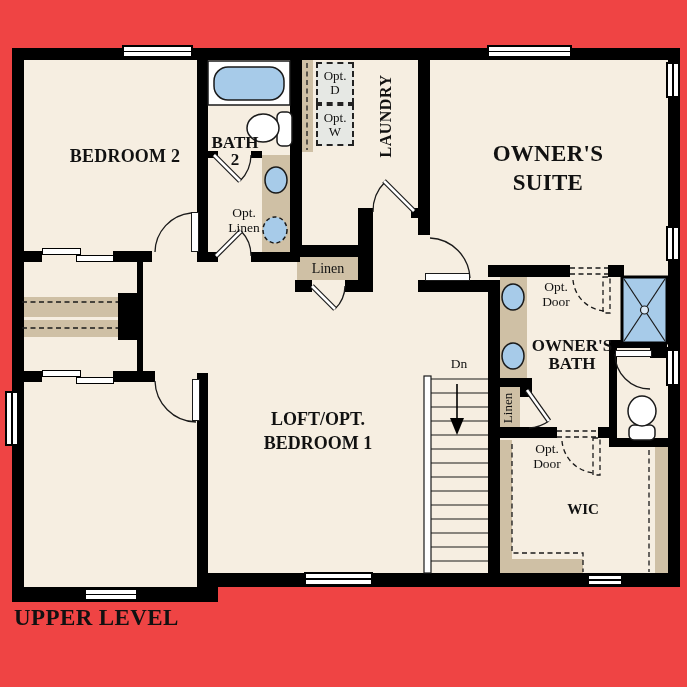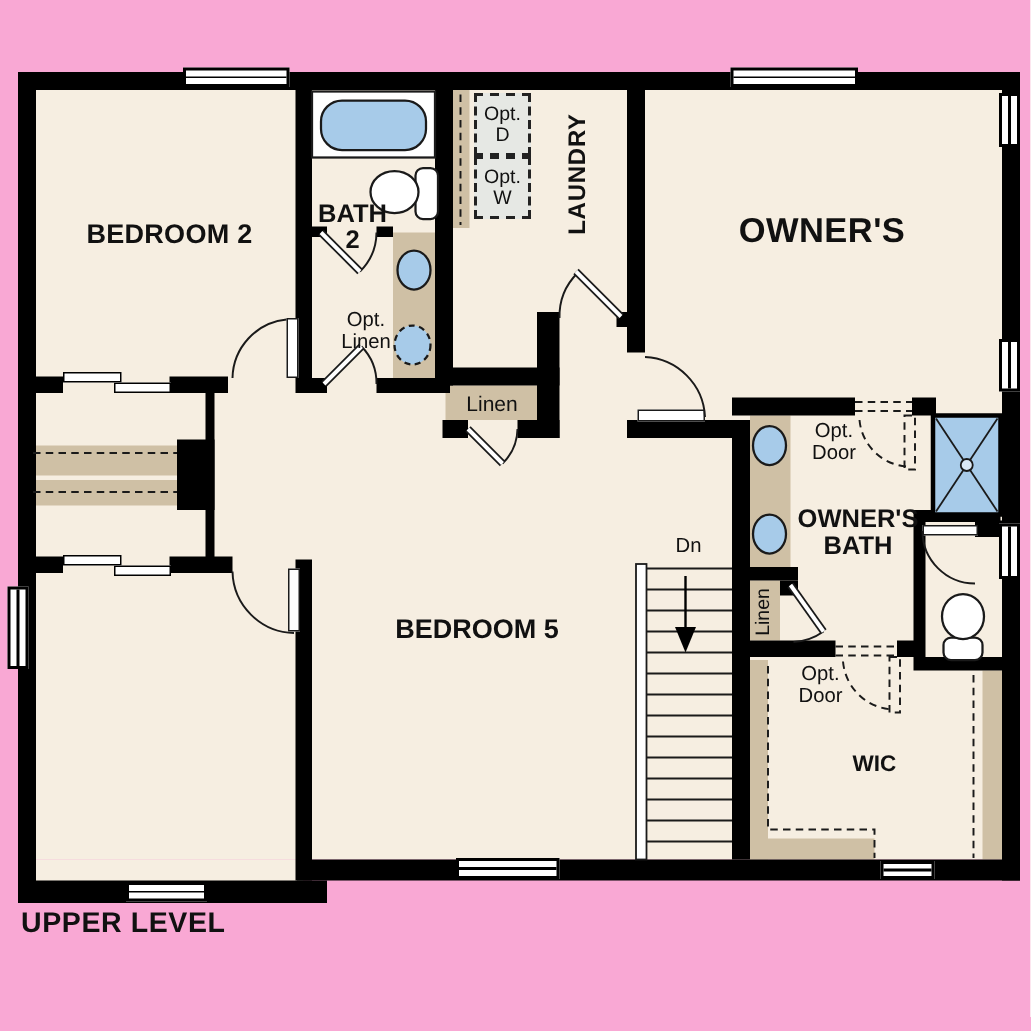--- a/index.html
+++ b/index.html
@@ -1,38 +1,38 @@
 <!DOCTYPE html>
 <html style="--wall: #000000; --floor: #f6eee1; --cabinet: #cfc0a5; --fixture_blue: #a7cbe9; --optional_gray: #e6e8e4; --text: #111111;"><head>
 <meta charset="utf-8">
 <style>
   html,body{margin:0;padding:0;background:#fff;}
   body{font-family:"Liberation Sans",sans-serif;}
-  #plan{position:relative;width:687px;height:687px;background:#f9a8d4;overflow:hidden;}
+  #plan{position:relative;width:687px;height:687px;background:#ef4444;overflow:hidden;font-family:Liberation Serif, serif;}
   .fill{position:absolute;background:var(--floor,#f6eee1);}
   .wall{position:absolute;background:var(--wall,#000);}
   .cab{position:absolute;background:var(--cabinet,#cfc0a5);}
   .optbox{position:absolute;background:var(--optional_gray,#e6e8e4);border:2px dashed #222;box-sizing:border-box;
           display:flex;flex-direction:column;justify-content:center;text-align:center;
           font-size:13px;line-height:14px;color:var(--text,#111);}
   .window{position:absolute;background:#fff;border:2px solid #000;box-sizing:border-box;}
   .window .pane{position:absolute;background:#000;}
   .window.h .pane{left:0;right:0;top:50%;height:1.5px;margin-top:-0.75px;}
   .window.v .pane{top:0;bottom:0;left:50%;width:1.5px;margin-left:-0.75px;}
   .panel{position:absolute;background:#fff;border:1.5px solid #000;box-sizing:border-box;}
   .leaf{position:absolute;background:#fff;border:1.5px solid #1a1a1a;box-sizing:border-box;}
   .lbl{position:absolute;text-align:center;color:var(--text,#111);white-space:nowrap;}
   .b{font-weight:bold;}
   .room{font-size:18px;letter-spacing:0.2px;}
   .room-sm{font-size:17px;line-height:17px;}
   .suite{font-size:23px;line-height:29px;letter-spacing:0.3px;}
   .small{font-size:13.5px;line-height:14.5px;}
   .mid{font-size:14px;}
   .rot{transform:translate(-50%,-50%) rotate(-90deg);transform-origin:center;}
-  .title{font-size:19px;letter-spacing:0.4px;}
+  .title{font-size:23px;letter-spacing:0.4px;}
   svg{position:absolute;left:0;top:0;pointer-events:none;}
   .blue{fill:var(--fixture_blue,#a7cbe9);stroke:#1a1a1a;stroke-width:1.5;}
   .fixw{fill:#fff;stroke:#1a1a1a;stroke-width:1.5;}
   .ln{stroke:#1a1a1a;stroke-width:1.3;fill:none;}
   .dash{stroke:#1a1a1a;stroke-width:1.3;fill:none;stroke-dasharray:5 3.5;}
   .leafblk{stroke:#1a1a1a;stroke-width:5;}
   .leafwht{stroke:#fff;stroke-width:2.6;}
 </style>
 </head>
 <body>
@@ -235,46 +235,48 @@
 
     <g>
       <line class="dash" x1="22" y1="302" x2="118" y2="302"></line>
       <line class="dash" x1="22" y1="328" x2="118" y2="328"></line>
       <line class="dash" x1="307" y1="63" x2="307" y2="150"></line>
       <polyline class="dash" points="512,444 512,553 583,553 583,572"></polyline>
       <line class="dash" x1="649" y1="450" x2="649" y2="572"></line>
     </g>
   </svg>
 
-  <div class="lbl b room" style="left:28px;top:146px;width:170px;">BEDROOM 2</div>
+  <div class="lbl b room" style="left:40px;top:146px;width:170px;">BEDROOM 2</div>
   <div class="lbl b room-sm" style="left:203px;top:134px;width:64px;">
     <div>BATH</div>
     <div>2</div>
   </div>
   <div class="lbl small" style="left:218px;top:206px;width:52px;">
     <div>Opt.</div>
     <div>Linen</div>
   </div>
   <div class="lbl b rot" style="left:386px;top:116px;font-size:16px;letter-spacing:0.5px;">LAUNDRY</div>
   <div class="lbl b suite" style="left:458px;top:139px;width:180px;">
     <div>OWNER'S</div>
+    <div>SUITE</div>
   </div>
   <div class="lbl mid" style="left:297px;top:261px;width:62px;">Linen</div>
   <div class="lbl b" style="left:510px;top:337px;width:124px;font-size:17px;line-height:17.5px;">
     <div>OWNER'S</div>
     <div>BATH</div>
   </div>
   <div class="lbl small" style="left:530px;top:280px;width:52px;">
     <div>Opt.</div>
     <div>Door</div>
   </div>
   <div class="lbl rot" style="left:508px;top:408px;font-size:13px;">Linen</div>
   <div class="lbl" style="left:443px;top:356px;width:32px;font-size:13.5px;">Dn</div>
   <div class="lbl b" style="left:218px;top:407px;width:200px;font-size:18px;line-height:24px;">
-    <div>BEDROOM 5</div>
+    <div>LOFT/OPT.</div>
+    <div>BEDROOM 1</div>
   </div>
   <div class="lbl small" style="left:521px;top:442px;width:52px;">
     <div>Opt.</div>
     <div>Door</div>
   </div>
   <div class="lbl" style="left:563px;top:501px;width:40px;font-size:15px;font-weight:600;">WIC</div>
   <div class="lbl b title" style="left:14px;top:605px;width:200px;text-align:left;">UPPER LEVEL</div>
 
 </div>
 

